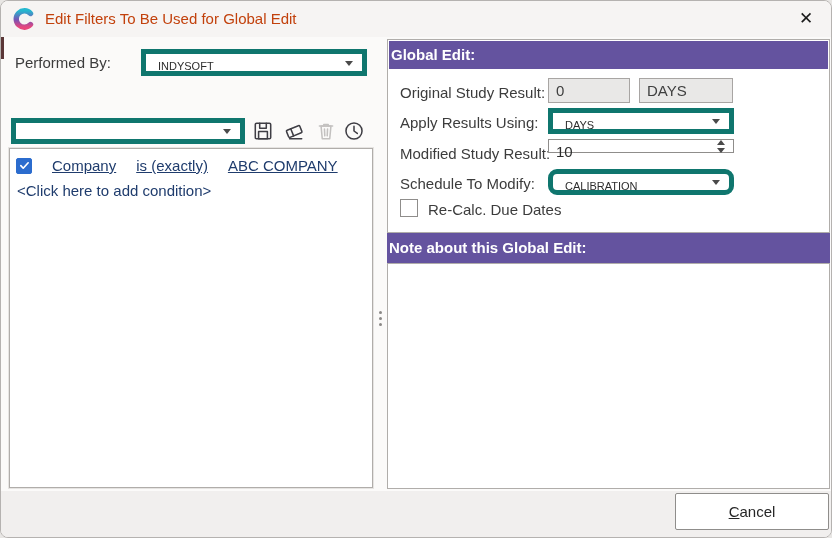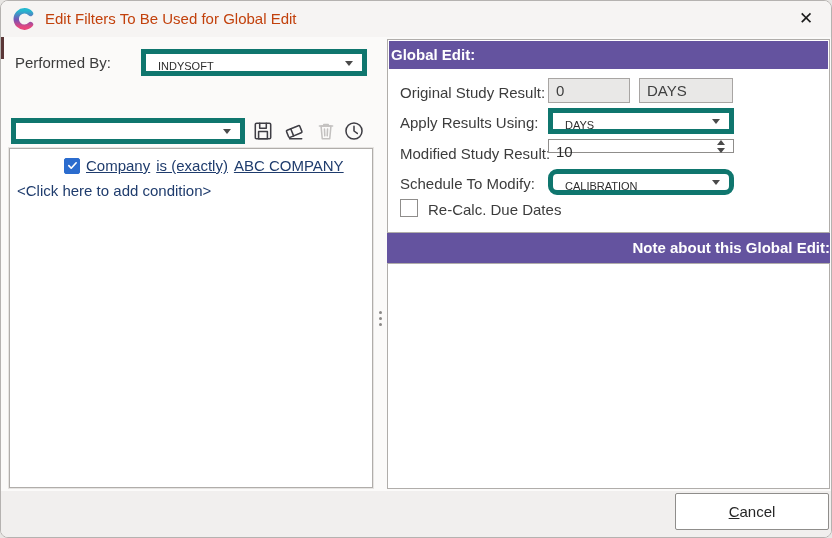--- a/index.html
+++ b/index.html
@@ -35,21 +35,21 @@
   .pb-combo{ left:140px; top:48px; width:226px; height:27px; line-height:25px; }
   .filters-header{ left:8px; top:81px; width:364px; height:30px; line-height:30px; }
   .filter-combo{ left:10px; top:117px; width:234px; height:26px; line-height:24px; }
   .tool-btn{ position:absolute; top:117px; width:26px; height:26px; cursor:pointer;
           display:flex; align-items:center; justify-content:center; }
   .tool-btn svg{ width:22px; height:22px; }
   .icon-stroke{ fill:none; stroke:#3f3e45; stroke-width:1.4; stroke-linejoin:round; stroke-linecap:round; }
   .disabled-icon .icon-stroke{ stroke:#c3c1c0; }
   .listbox{ position:absolute; left:8px; top:147px; width:364px; height:340px;
           background:#fff; border:1px solid #b0adaa; box-shadow:0 0 0 1px #e6e4e2; }
-  .cond-row{ position:absolute; left:6px; top:8px; display:flex; align-items:center; gap:6px; cursor:pointer;margin-left:48px; }
+  .cond-row{ position:absolute; left:6px; top:8px; display:flex; align-items:center; gap:20px; cursor:pointer; }
   .checkbox-on{ width:16px; height:16px; background:#2b6cce; border:1px solid #2b6cce;
           border-radius:2px; display:inline-flex; align-items:center; justify-content:center; flex:0 0 auto; }
   .cond-link{ font-size:15px; color:#1f3c6d; text-decoration:underline; white-space:nowrap; cursor:pointer; }
   .add-cond{ position:absolute; left:7px; top:33px; font-size:15px; color:#1f3c6d; white-space:nowrap; cursor:pointer; }
 
   
   .splitter{ position:absolute; left:374px; top:147px; width:10px; height:340px; cursor:col-resize;
           display:flex; flex-direction:column; align-items:center; justify-content:center; gap:3px; }
   .splitter i{ width:3px; height:3px; border-radius:50%; background:#8a8886; }
 
@@ -61,21 +61,21 @@
   .spin{ position:absolute; background:#fff; border:1px solid #8f8d8b; font-size:15px;
           color:#2d2d2d; padding-left:7px; }
   .spin .arrows{ position:absolute; right:5px; top:1px; bottom:1px; width:14px;
           display:flex; flex-direction:column; align-items:center; justify-content:center; gap:3px; }
   .spin .up{ width:0;height:0;border-left:4px solid transparent;border-right:4px solid transparent;
           border-bottom:5px solid #4a4a4a; cursor:pointer; }
   .spin .down{ width:0;height:0;border-left:4px solid transparent;border-right:4px solid transparent;
           border-top:5px solid #4a4a4a; cursor:pointer; }
   .checkbox-off{ position:absolute; width:18px; height:18px; background:#fff;
           border:1px solid #8f8d8b; cursor:pointer; }
-  .note-header{ left:386px; top:232px; width:443px; height:30px; line-height:30px;text-align:right; }
+  .note-header{ left:386px; top:232px; width:443px; height:30px; line-height:30px; }
   .note-area{ position:absolute; left:386px; top:262px; width:443px; height:226px;
           background:#fff; border:1px solid #b0adaa; resize:none; font-family:"Liberation Sans",sans-serif;
           font-size:15px; padding:6px; outline:none; }
 
   
   .footer{ position:absolute; left:0; top:490px; right:0; bottom:0; background:#f1efee; }
   .btn{ position:absolute; background:#fff; border:1px solid #8f8d8b; border-radius:2px;
           font-size:15px; color:#262626; cursor:pointer; display:flex; align-items:center;
           justify-content:center; white-space:pre; }
   .btn .u{ text-decoration:underline; }

